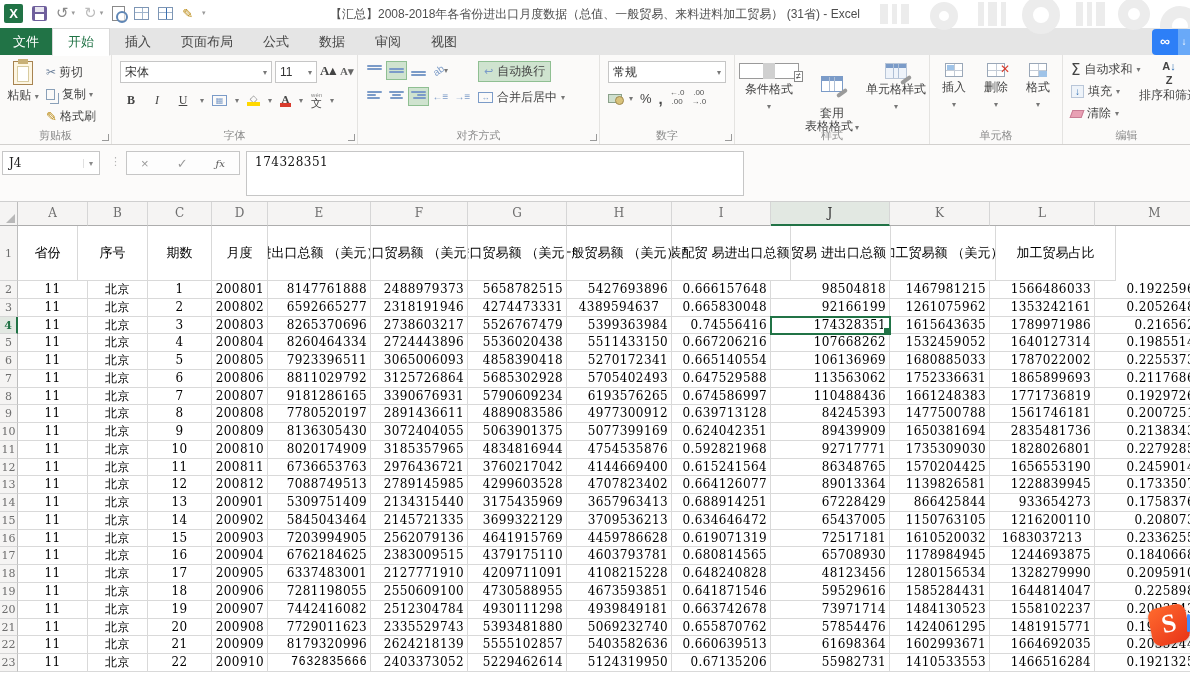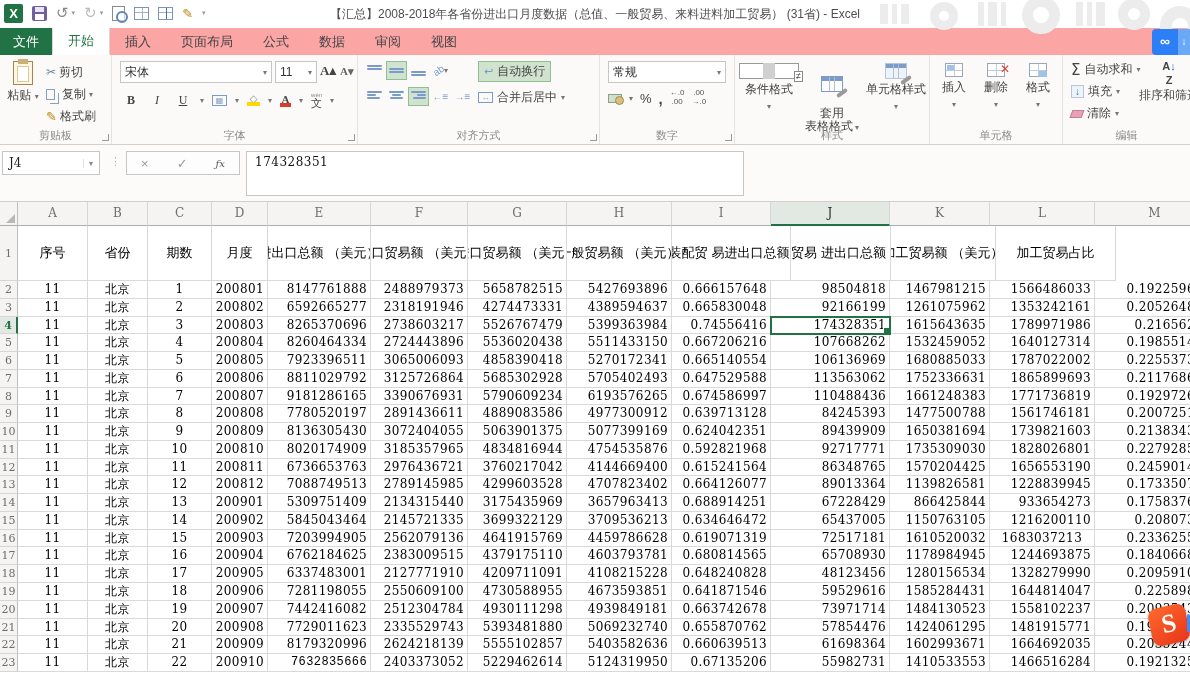--- a/index.html
+++ b/index.html
@@ -21,21 +21,21 @@
 .tbl-ic{width:15px;height:13px;border:1px solid #7d96b5;background:linear-gradient(#fff,#fff),#fff;position:relative}
 .tbl-ic::before{content:"";position:absolute;left:0;right:0;top:4px;border-top:1px solid #9fb4cc}
 .tbl-ic::after{content:"";position:absolute;top:0;bottom:0;left:7px;border-left:1px solid #9fb4cc}
 .tbl-edit::after{border-left-color:#3a6fb0}
 .fp-ic{color:#b8860b;font-size:13px}
 .title-text{position:absolute;left:0;right:0;top:0;height:28px;line-height:28px;text-align:center;font-size:12px;color:#4e4e4e;z-index:5}
 .wm{position:absolute;top:0;right:0;width:320px;height:56px;z-index:1;overflow:hidden;pointer-events:none}
 .wm span{position:absolute;background:#ececec}
 .wm .ring{background:transparent;border:9px solid #ececec;border-radius:50%}
 
-.tabrow{position:absolute;top:28px;left:0;width:1190px;height:27px;background:#fca5a5;z-index:4;display:flex;align-items:flex-end}
+.tabrow{position:absolute;top:28px;left:0;width:1190px;height:27px;background:#e5e5e5;z-index:4;display:flex;align-items:center}
 .filetab{width:52px;background:#217346;color:#fff;font-size:13px;text-align:center;line-height:27px}
 .tab{padding:0 15px;line-height:26px;font-size:13px;color:#444}
 .tab.active{color:#217346;background:#fff;border:1px solid #d9d9d9;border-bottom:1px solid #fff;position:relative;top:0}
 .baidu{position:absolute;right:0;top:29px;width:38px;height:26px;display:flex;z-index:6}
 .baidu .bmain{width:26px;height:26px;background:#2d7ff7;border-radius:4px 0 0 4px;color:#fff;font-weight:bold;font-size:14px;text-align:center;line-height:25px}
 .baidu .bside{width:12px;height:26px;background:#69a9f8;color:#fff;font-size:10px;text-align:center;line-height:26px}
 
 .ribbon{position:absolute;top:55px;left:0;width:1190px;height:90px;background:#fbfaf9;border-bottom:1px solid #d2d0ce;z-index:3}
 .g{position:absolute;top:0;height:89px;border-right:1px solid #e4e3e1}
 .glabel{position:absolute;bottom:1px;left:0;right:0;text-align:center;font-size:11px;color:#8b8b8b}
@@ -419,22 +419,22 @@
       <div class="colcell" style="width: 99px;">G</div>
       <div class="colcell" style="width: 105px;">H</div>
       <div class="colcell" style="width: 99px;">I</div>
       <div class="colcell selcol" style="width: 119px;">J</div>
       <div class="colcell" style="width: 100px;">K</div>
       <div class="colcell" style="width: 105px;">L</div>
       <div class="colcell" style="width: 120px;">M</div>
     </div>
     <div class="grow hdrrow">
       <div class="gut">1</div>
+      <div class="cell hdrcell" style="width: 60px;">省份</div>
       <div class="cell hdrcell" style="width: 70px;">序号</div>
-      <div class="cell hdrcell" style="width: 60px;">省份</div>
       <div class="cell hdrcell" style="width: 64px;">期数</div>
       <div class="cell hdrcell" style="width: 56px;">月度</div>
       <div class="cell hdrcell" style="width: 103px;">进出口总额
 （美元）</div>
       <div class="cell hdrcell" style="width: 97px;">出口贸易额
 （美元）</div>
       <div class="cell hdrcell" style="width: 99px;">进口贸易额
 （美元）</div>
       <div class="cell hdrcell" style="width: 105px;">一般贸易额
 （美元）</div>
@@ -466,21 +466,21 @@
     </div>
     <div class="grow drow">
       <div class="gut">3</div>
       <div class="cell ctr" style="width: 70px;">11</div>
       <div class="cell ctr" style="width: 60px;">北京</div>
       <div class="cell ctr" style="width: 64px;">2</div>
       <div class="cell num" style="width: 56px;">200802</div>
       <div class="cell num" style="width: 103px;">6592665277</div>
       <div class="cell num" style="width: 97px;">2318191946</div>
       <div class="cell num" style="width: 99px;">4274473331</div>
-      <div class="cell num" style="width: 105px;">4389594637</div>
+      <div class="cell num" style="width: 105px; text-align: center;">4389594637</div>
       <div class="cell num" style="width: 99px;">0.665830048</div>
       <div class="cell num" style="width: 119px;">92166199</div>
       <div class="cell num" style="width: 100px;">1261075962</div>
       <div class="cell num" style="width: 105px;">1353242161</div>
       <div class="cell num" style="width: 120px;">0.205264806</div>
     </div>
     <div class="grow drow">
       <div class="gut selgut">4</div>
       <div class="cell ctr" style="width: 70px;">11</div>
       <div class="cell ctr" style="width: 60px;">北京</div>
@@ -582,21 +582,21 @@
       <div class="cell ctr" style="width: 60px;">北京</div>
       <div class="cell ctr" style="width: 64px;">9</div>
       <div class="cell num" style="width: 56px;">200809</div>
       <div class="cell num" style="width: 103px;">8136305430</div>
       <div class="cell num" style="width: 97px;">3072404055</div>
       <div class="cell num" style="width: 99px;">5063901375</div>
       <div class="cell num" style="width: 105px;">5077399169</div>
       <div class="cell num" style="width: 99px;">0.624042351</div>
       <div class="cell num" style="width: 119px;">89439909</div>
       <div class="cell num" style="width: 100px;">1650381694</div>
-      <div class="cell num" style="width: 105px;">1739821603</div>
+      <div class="cell num" style="width: 105px;">2835481736</div>
       <div class="cell num" style="width: 120px;">0.213834352</div>
     </div>
     <div class="grow drow">
       <div class="gut">11</div>
       <div class="cell ctr" style="width: 70px;">11</div>
       <div class="cell ctr" style="width: 60px;">北京</div>
       <div class="cell ctr" style="width: 64px;">10</div>
       <div class="cell num" style="width: 56px;">200810</div>
       <div class="cell num" style="width: 103px;">8020174909</div>
       <div class="cell num" style="width: 97px;">3185357965</div>

